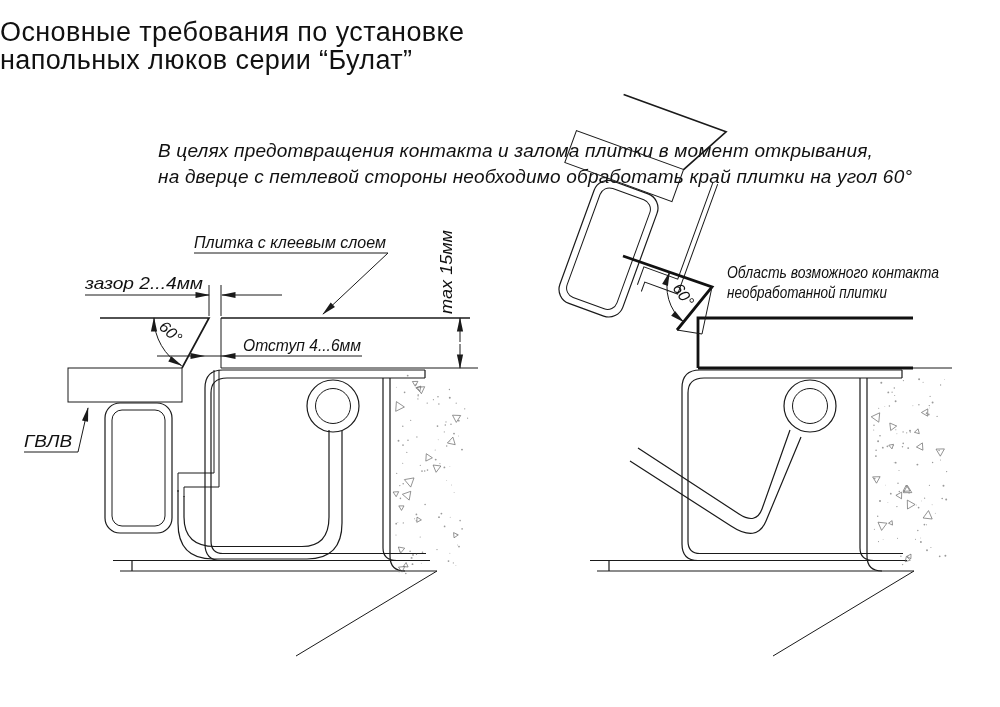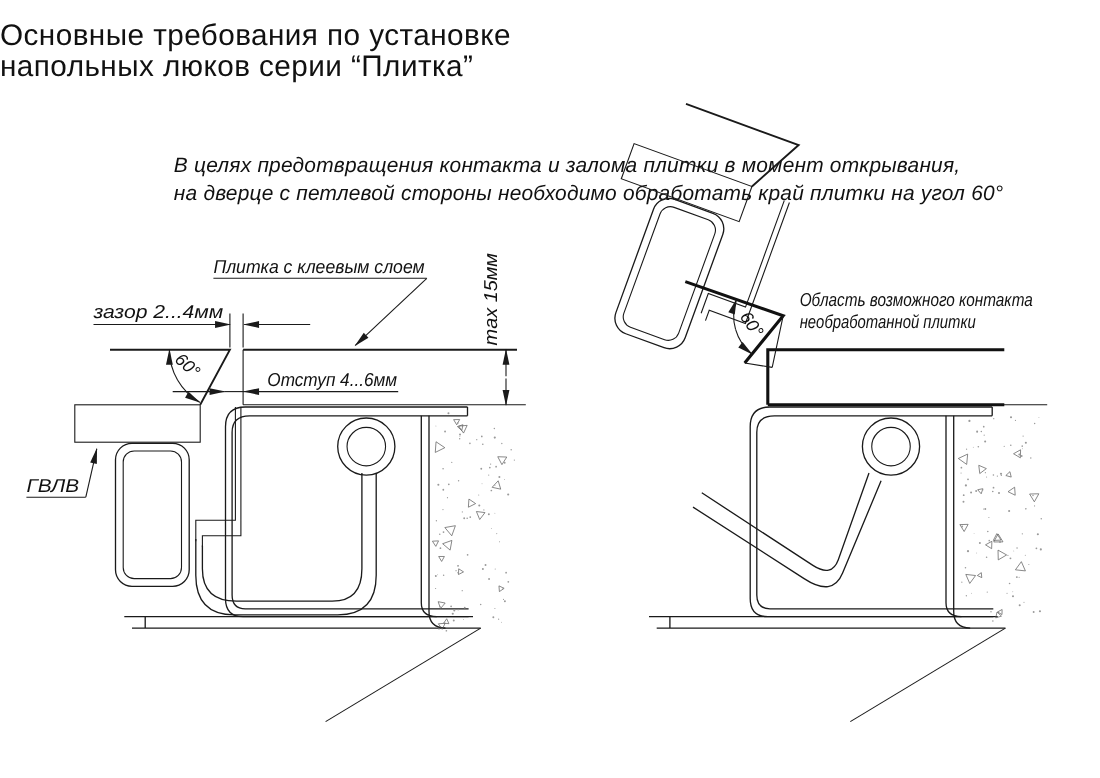--- a/index.html
+++ b/index.html
@@ -19,21 +19,21 @@
   .thick{stroke:#111;stroke-width:2.8;fill:none;}
   .dim{stroke:#1a1a1a;fill:none;stroke-width:1;}
 </style>
 </head>
 <body>
 
 <div class="stage">
 
   <div class="title">
     <div>Основные требования по установке</div>
-    <div>напольных люков серии “Плитка”</div>
+    <div>напольных люков серии “Булат”</div>
   </div>
 
   <div class="note">
     <div>В целях предотвращения контакта и залома плитки в момент открывания,</div>
     <div>на дверце с петлевой стороны необходимо обработать край плитки на угол 60°</div>
   </div>
 
   <svg width="1000" height="707" viewBox="0 0 1000 707">
     <defs>
       <pattern id="xh" patternUnits="userSpaceOnUse" width="11" height="11">

